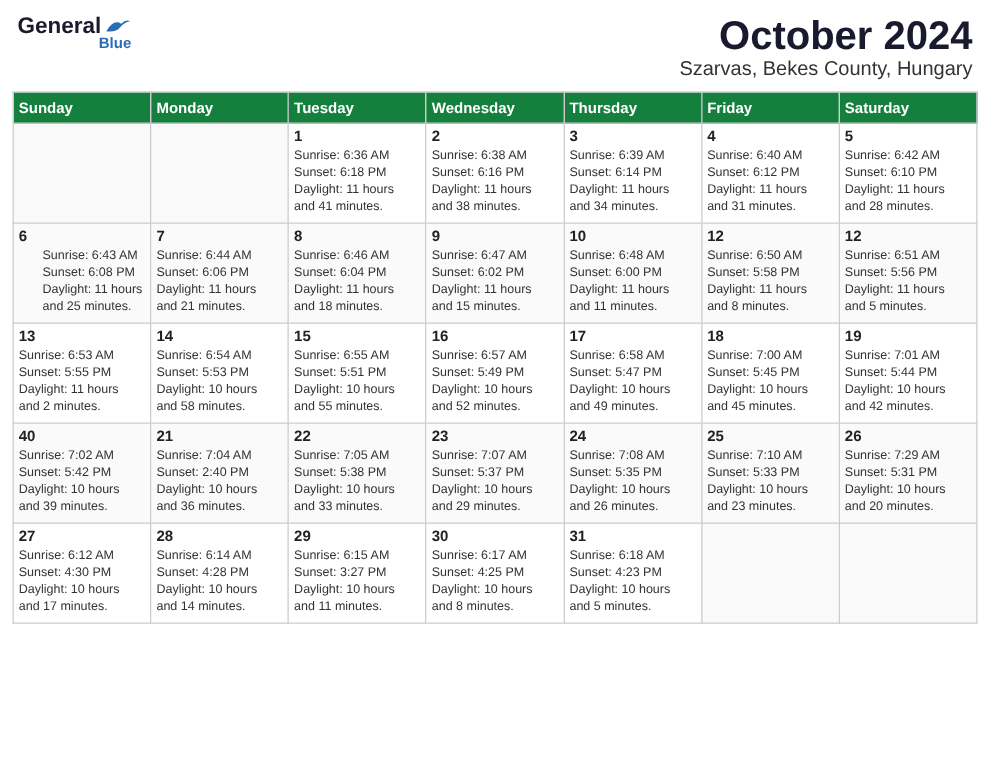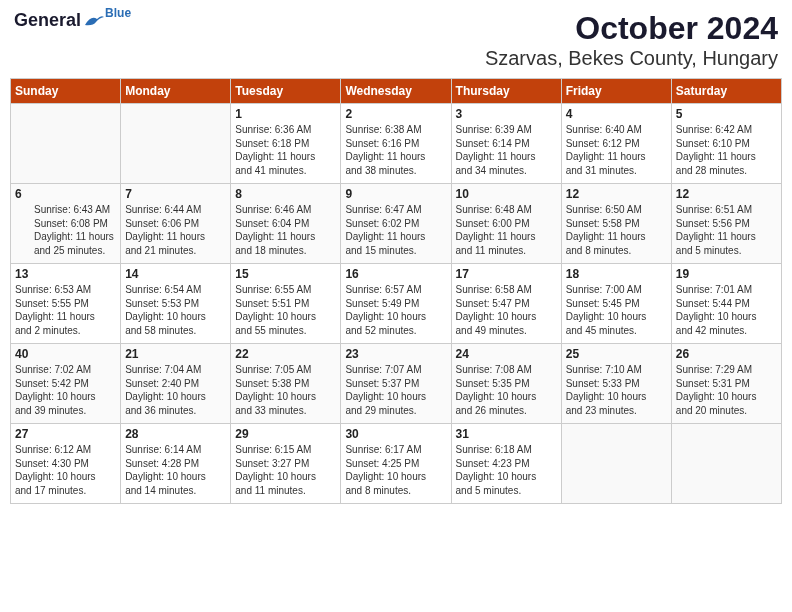--- a/index.html
+++ b/index.html
@@ -12,43 +12,43 @@
     }
     .header {
       display: flex;
       justify-content: space-between;
       align-items: flex-start;
       margin-bottom: 8px;
       padding: 0 4px;
     }
     .logo {
       display: flex;
-      flex-direction: row;
-      align-items: flex-start;
+      flex-direction: column;
+      align-items: flex-end;
     }
     .title-block {
       text-align: right;
     }
     .month-title {
       font-size: 32px;
       font-weight: bold;
       color: #1a1a2e;
     }
     .location-title {
-      font-size: 20px;
+      font-size: 16px;
       color: #333;
       text-align: center;
     }
     table {
       width: 100%;
       border-collapse: collapse;
       table-layout: fixed;
     }
     thead th {
-      background-color: #c2410c;
+      background-color: #15803d;
       color: #fff;
       font-size: 12px;
       font-weight: bold;
       padding: 5px 4px;
       text-align: left;
       border: 1px solid #ccc;
     }
     td {
       border: 1px solid #ccc;
       vertical-align: top;

